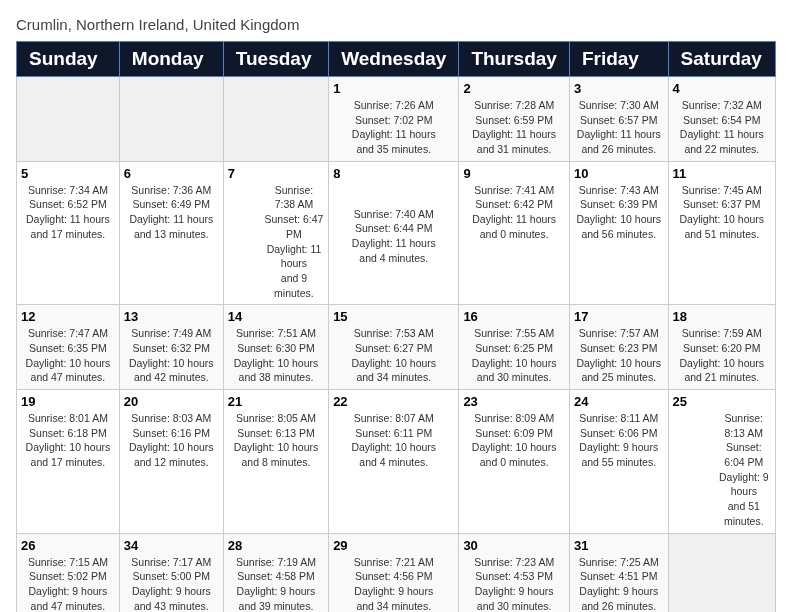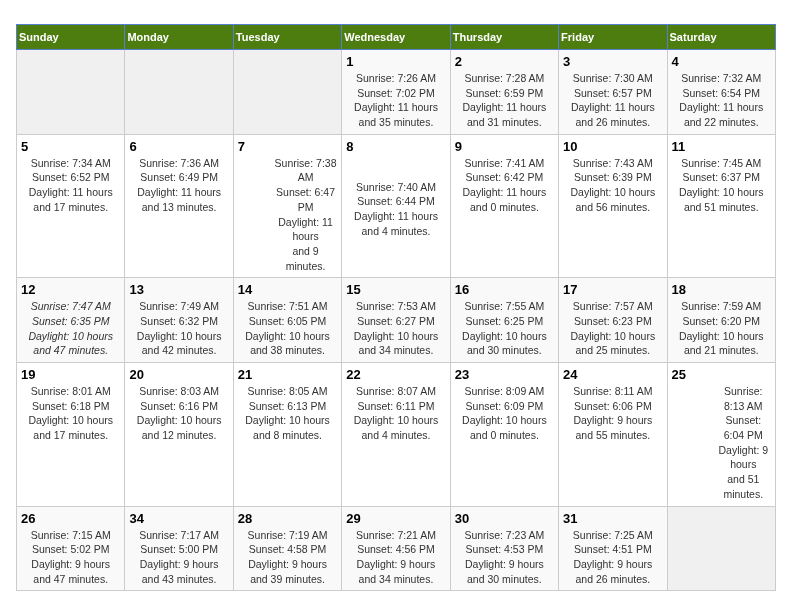--- a/index.html
+++ b/index.html
@@ -32,25 +32,25 @@
     .subtitle {
       font-size: 15px;
       color: #444;
     }
     table {
       width: 100%;
       border-collapse: collapse;
       font-size: 11px;
     }
     thead tr th {
-      background-color: #4d7c0f;
+      background-color: #0f172a;
       color: #fff;
-      padding: 6px 2px;
+      padding: 6px 12px;
       text-align: left;
-      font-size: 11px;
+      font-size: 19px;
       font-weight: bold;
       border: 1px solid #5580d0;
     }
     tbody tr td {
       border: 1px solid #ccc;
       vertical-align: top;
       padding: 4px;
       min-height: 80px;
       width: 108px;
     }
@@ -74,20 +74,21 @@
     }
     .empty-cell {
       background-color: #f0f0f0 !important;
     }
   </style>
 </head>
 <body>
 
 <div class="header-area">
   <div class="title-area">
+    <div class="subtitle">Crumlin, Northern Ireland, United Kingdom</div>
   </div>
 </div>
 
 <table>
   <thead>
     <tr id="dow-header">
         <th>Sunday</th>
         <th>Monday</th>
         <th>Tuesday</th>
         <th>Wednesday</th>
@@ -177,36 +178,36 @@
           <span class="day-num">11</span>
           <div class="day-info" style="white-space: pre-line;">Sunrise: 7:45 AM
 Sunset: 6:37 PM
 Daylight: 10 hours
 and 51 minutes.</div>
         </td>
       </tr>
       <tr>
         <td>
           <span class="day-num">12</span>
-          <div class="day-info" style="white-space: pre-line; font-style: italic;">Sunrise: 7:47 AM
+          <div class="day-info" style="white-space: pre-line;">Sunrise: 7:47 AM
 Sunset: 6:35 PM
 Daylight: 10 hours
 and 47 minutes.</div>
         </td>
         <td>
           <span class="day-num">13</span>
           <div class="day-info" style="white-space: pre-line;">Sunrise: 7:49 AM
 Sunset: 6:32 PM
 Daylight: 10 hours
 and 42 minutes.</div>
         </td>
         <td>
           <span class="day-num">14</span>
           <div class="day-info" style="white-space: pre-line;">Sunrise: 7:51 AM
-Sunset: 6:05 PM
+Sunset: 6:30 PM
 Daylight: 10 hours
 and 38 minutes.</div>
         </td>
         <td>
           <span class="day-num">15</span>
           <div class="day-info" style="white-space: pre-line;">Sunrise: 7:53 AM
 Sunset: 6:27 PM
 Daylight: 10 hours
 and 34 minutes.</div>
         </td>

